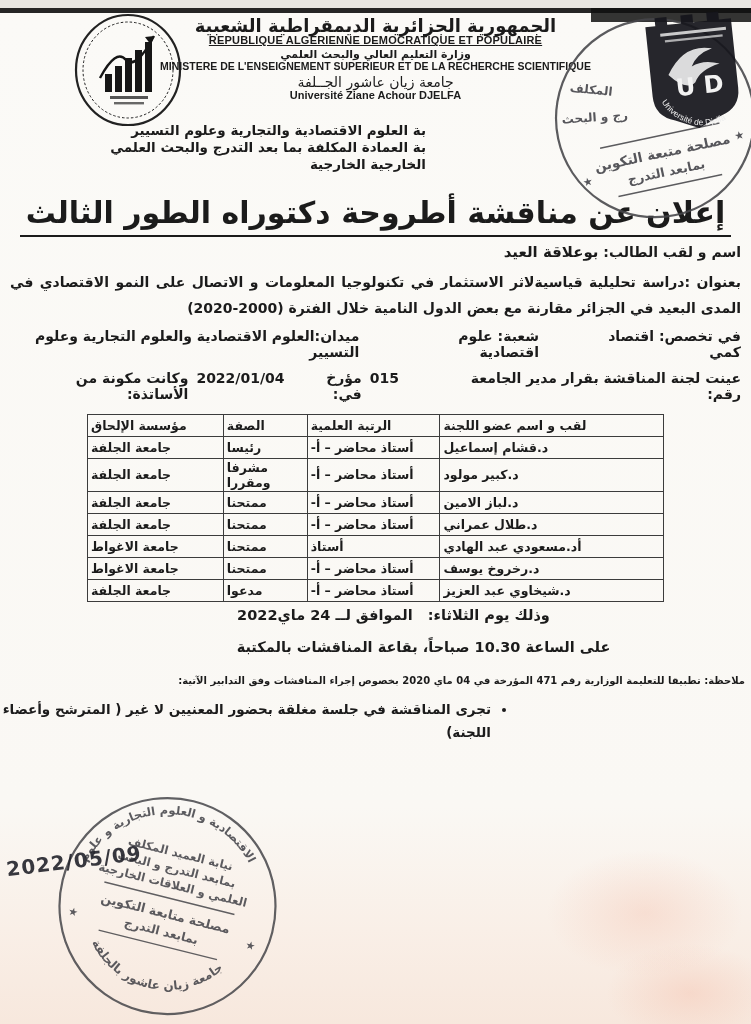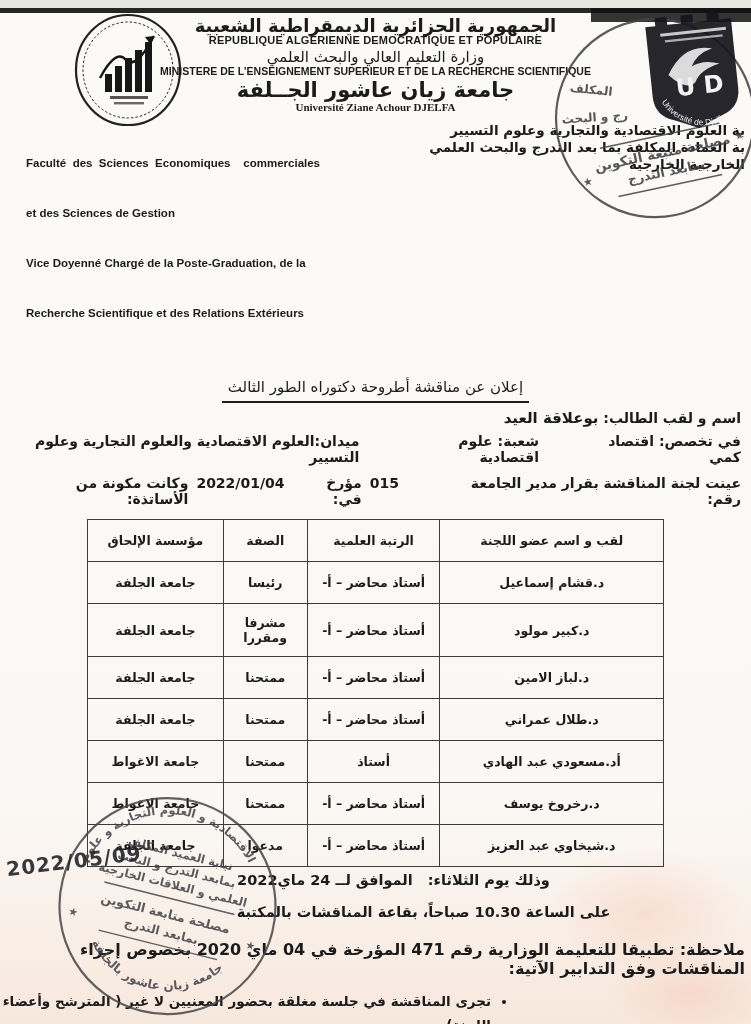--- a/index.html
+++ b/index.html
@@ -13,57 +13,57 @@
     overflow:hidden;color:#1b1b1b;
   }
   .top-edge{position:absolute;top:0;left:0;width:751px;height:5px;background:#141414;opacity:.92;}
   .corner-mark{position:absolute;top:0;right:0;width:160px;height:14px;background:#101010;opacity:.85;}
 
   
   .header{position:relative;height:112px;}
   .faculty-logo{position:absolute;left:72px;top:4px;}
   .header-center{position:absolute;left:0;top:8px;width:751px;text-align:center;line-height:1.08;}
   .h-ar1{font-size:18px;font-weight:700;}
-  .h-fr1{font-size:11px;font-weight:700;font-family:"Liberation Sans",sans-serif;letter-spacing:.2px;}
-  .h-ar2{font-size:15px;font-weight:400;margin-top:2px;}
+  .h-fr1{font-size:11px;font-weight:700;font-family:"Liberation Sans",sans-serif;letter-spacing:.2px;text-decoration:underline;}
+  .h-ar2{font-size:11px;font-weight:700;margin-top:2px;}
   .h-fr2{font-size:10.5px;font-weight:700;font-family:"Liberation Sans",sans-serif;white-space:nowrap;}
-  .h-ar3{font-size:21px;font-weight:700;margin-top:2px;}
-  .h-fr3{font-size:11px;font-weight:700;font-family:Liberation Serif, serif;}
+  .h-ar3{font-size:14px;font-weight:400;margin-top:2px;}
+  .h-fr3{font-size:11px;font-weight:700;font-family:Liberation Sans, sans-serif;}
 
   .stamp-top{position:absolute;right:-14px;top:-4px;transform:rotate(-12deg);opacity:.88;}
   .emblem{position:absolute;right:1px;top:0px;transform:rotate(-6deg);}
 
   
   .subheader{display:flex;justify-content:space-between;padding:2px 6px 0 26px;}
   .faculty-fr{font-family:"Liberation Sans",sans-serif;font-weight:700;font-size:11.5px;line-height:1.45;white-space:pre-wrap;width:330px;}
   .faculty-ar{direction:rtl;font-size:13.5px;font-weight:600;line-height:1.25;width:360px;padding-left:40px;}
   .faculty-ar .l3{padding-left:98px;}
 
   
   .title-wrap{text-align:center;margin-top:22px;}
-  .doc-title{display:inline-block;font-size:15px;font-weight:400;border-bottom:2px solid #1b1b1b;padding:0 6px 5px 6px;}
+  .doc-title{display:inline-block;font-size:30px;font-weight:700;border-bottom:2px solid #1b1b1b;padding:0 6px 5px 6px;}
   .intro{direction:rtl;text-align:justify;font-size:14.5px;font-weight:600;line-height:2.35;margin:10px 10px 0 12px;text-indent:22px;}
   .line{direction:rtl;text-align:right;margin:0 10px;font-size:14px;font-weight:600;}
   .student{margin-top:6px;}
   .student .name{font-weight:800;font-size:15px;}
   .thesis{margin-top:8px;font-weight:700;line-height:1.9;text-align:justify;}
   .spec{display:flex;direction:rtl;gap:46px;margin-top:6px;font-weight:700;}
   .committee{display:flex;direction:rtl;gap:8px;margin-top:10px;font-weight:600;}
   .committee .num{margin-right:26px;font-weight:700;}
 
   
   table.jury{border-collapse:collapse;direction:rtl;margin:12px auto 0 auto;width:577px;font-size:12.5px;font-weight:700;}
-  table.jury th,table.jury td{border:1px solid #3c3c3c;text-align:center;padding:11px 3px;height:19px;}
+  table.jury th,table.jury td{border:1px solid #3c3c3c;text-align:left;padding:1px 3px;height:19px;}
   table.jury th{font-weight:700;}
   col.c-name{width:224px;} col.c-rank{width:133px;} col.c-role{width:84px;} col.c-inst{width:136px;}
   td.name{text-align:right;padding-right:14px;}
 
   .date-line{text-align:center;font-size:14.5px;font-weight:800;direction:rtl;margin-top:5px;transform:translateX(18px);white-space:pre-wrap;}
   .time-line{text-align:center;font-size:14.5px;font-weight:800;direction:rtl;margin-top:16px;transform:translateX(48px);}
-  .note{direction:rtl;margin:20px 6px 0 10px;font-size:16px;font-weight:800;text-align:right;}
+  .note{direction:rtl;margin:20px 6px 0 10px;font-size:10px;font-weight:800;text-align:right;}
   ul.measures{direction:rtl;margin:12px 0 0 0;padding:0;list-style:disc;font-size:13.5px;font-weight:800;}
   ul.measures li{margin-bottom:15px;line-height:1.75;}
   li.b1{margin-right:260px;}
 
   
   .stamp-bottom{position:absolute;left:42px;top:780px;transform:rotate(14deg);opacity:.85;}
   .hand-date{position:absolute;left:6px;top:841px;transform:rotate(-7deg);font-size:20px;font-weight:800;color:#23232b;letter-spacing:1px;opacity:.9;}
 
   .stamp-ink{stroke:#46464a;fill:none;}
   .stamp-txt{fill:#404046;font-family:"DejaVu Sans",sans-serif;}
@@ -120,43 +120,40 @@
     <text x="30" y="86" font-size="24" font-weight="800" fill="#f2f2f2" font-family="DejaVu Sans, sans-serif">U D</text>
     <defs>
         <path id="embArc" d="M12 84 A 48 48 0 0 0 98 96"></path>
       </defs>
     <text font-size="8.5" fill="#ededed" font-family="Liberation Sans, sans-serif">
       <textPath href="#embArc" startOffset="6%">Université de Djelfa</textPath>
     </text>
   </svg>
 
   <div class="subheader">
-    <div class="faculty-fr">
-      <div>Faculté  des  Sciences  Economiques    commerciales</div>
-      <div>et des Sciences de Gestion</div>
-      <div>Vice Doyenné Chargé de la Poste-Graduation, de la</div>
-      <div>Recherche Scientifique et des Relations Extérieurs</div>
-    </div>
     <div class="faculty-ar">
       <div>بة العلوم الاقتصادية والتجارية وعلوم التسيير</div>
       <div>بة العمادة المكلفة بما بعد التدرج والبحث العلمي</div>
       <div class="l3">الخارجية الخارجية</div>
     </div>
   </div>
 
   <div class="title-wrap">
     <span class="doc-title">إعلان عن مناقشة أطروحة دكتوراه الطور الثالث</span>
   </div>
 
 
   <p class="line student">
     <span>اسم و لقب الطالب:</span>
     <span class="name">بوعلاقة العيد</span>
   </p>
 
+  <p class="line thesis">
+    <span>بعنوان :</span><span>دراسة تحليلية قياسيةلاثر الاستثمار في تكنولوجيا المعلومات و الاتصال على النمو الاقتصادي  في المدى البعيد في الجزائر مقارنة مع بعض الدول  النامية خلال الفترة (2000-2020)</span>
+  </p>
 
   <div class="line spec">
     <span>
       <span>في تخصص:</span>
       <span>اقتصاد كمي</span>
     </span>
     <span>
       <span>شعبة:</span>
       <span>علوم اقتصادية</span>
     </span>

